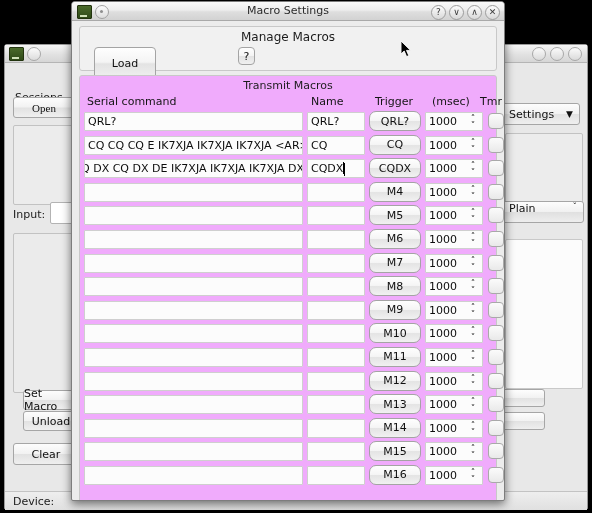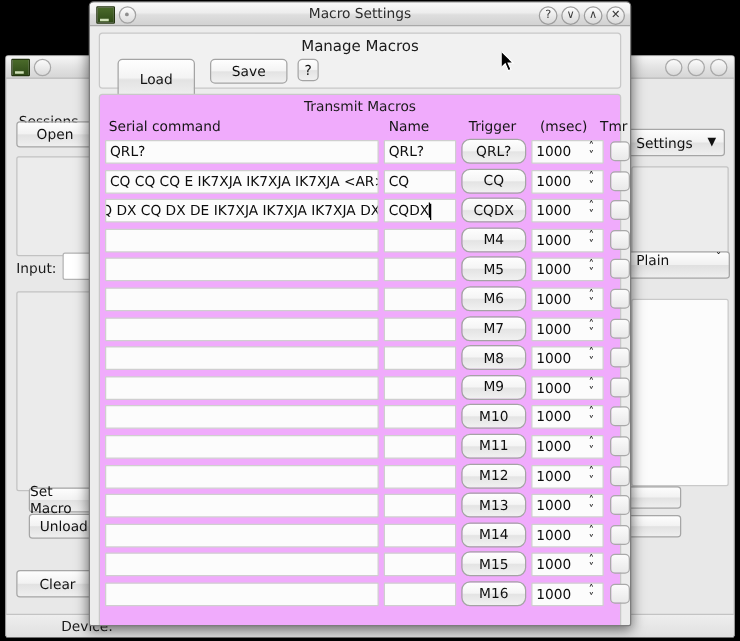--- a/index.html
+++ b/index.html
@@ -202,21 +202,21 @@
       <span class="bg-btns">
         <i></i>
         <i></i>
         <i></i>
       </span>
     </div>
 
     <div class="bg-body">
       <span class="bg-lbl" style="left:10px;top:28px;">Sessions</span>
 
-      <div class="bg-btn" style="left:8px;top:34px;width:62px;height:21px;">Open</div>
+      <div class="bg-btn" style="left:8px;top:34px;width:62px;height:21px;font-family:Liberation Serif, serif;">Open</div>
 
       <div class="bg-btn" style="left:495px;top:40px;width:80px;height:22px;justify-content:flex-start;padding-left:8px;">
         <span>Settings</span>
         <span style="margin-left:auto;padding-right:6px;font-size:9px;">▼</span>
       </div>
 
       <div class="bg-panel" style="left:8px;top:62px;width:62px;height:80px;"></div>
       <div class="bg-panel" style="left:500px;top:70px;width:78px;height:88px;"></div>
 
       <span class="bg-lbl" style="left:8px;top:145px;">Input:</span>
@@ -225,27 +225,27 @@
       <div class="bg-combo" style="left:497px;top:138px;width:82px;height:22px;">
         <span>Plain</span>
         <span class="cb-arrow">ˇ</span>
       </div>
 
       <div class="bg-panel" style="left:8px;top:170px;width:62px;height:160px;background:#ebebeb;"></div>
       <div class="bg-panel" style="left:500px;top:176px;width:78px;height:150px;background:#fcfcfc;border-color:#c9c9c9;"></div>
 
       <div class="bg-btn" style="left:18px;top:327px;width:56px;height:20px;">Set Macro</div>
       <div class="bg-btn" style="left:18px;top:348px;width:56px;height:20px;">Unload</div>
-      <div class="bg-btn" style="left:8px;top:380px;width:66px;height:22px;margin-top:13px;">Clear</div>
+      <div class="bg-btn" style="left:8px;top:380px;width:66px;height:22px;">Clear</div>
 
       <div class="bg-btn" style="left:496px;top:326px;width:44px;height:18px;"></div>
       <div class="bg-btn" style="left:496px;top:349px;width:44px;height:18px;"></div>
 
       <div class="bg-status">
-        <span style="left:8px;margin-left:36px;">Device:</span>
+        <span style="left:8px;">Device:</span>
       </div>
     </div>
   </div>
 
   <div id="dlg">
 
     <div class="dlg-title">
       <span class="ti-icon"></span>
       <span class="ti-pin"></span>
       <span class="t-text">Macro Settings</span>
@@ -255,21 +255,20 @@
         <b>∧</b>
         <b>✕</b>
       </span>
     </div>
 
     <div class="dlg-body">
 
       <div class="group">
         <span class="group-cap">Manage Macros</span>
         <div class="btn" style="left:14px;top:20px;width:62px;height:32px;">Load</div>
-        <div class="btn" style="left:88px;top:20px;width:62px;height:20px;">Save</div>
         <div class="btn" style="left:158px;top:20px;width:17px;height:18px;">?</div>
       </div>
 
       <div class="tablewrap">
         <span class="tbl-cap">Transmit Macros</span>
 
         <span class="hdr hdr-serial">Serial command</span>
         <span class="hdr hdr-name">Name</span>
         <span class="hdr hdr-trigger">Trigger</span>
         <span class="hdr hdr-msec">(msec)</span>

